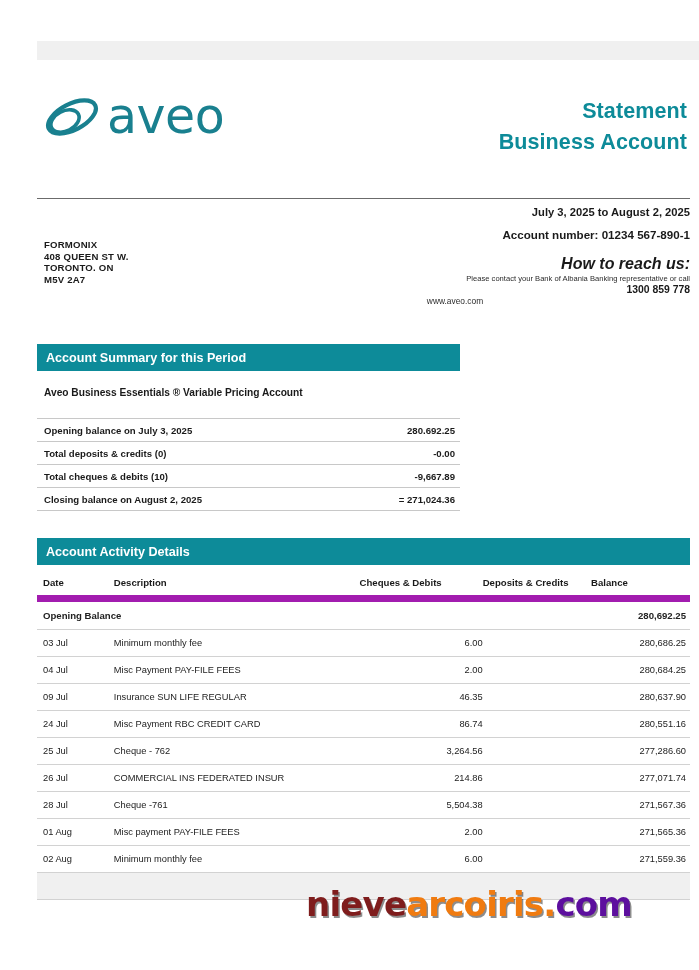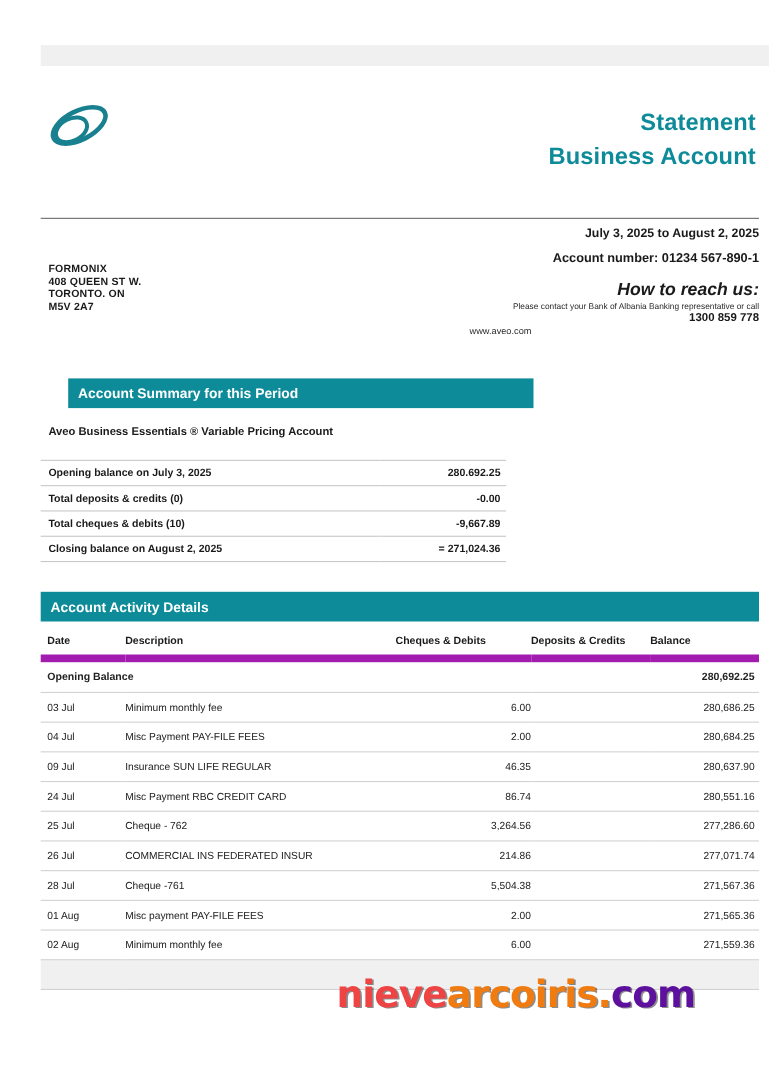--- a/index.html
+++ b/index.html
@@ -123,21 +123,20 @@
     font-weight: bold;
     display: flex;
     align-items: center;
     box-sizing: border-box;
   }
   .bar-summary {
     left: 37px; top: 344px;
     width: 423px; height: 27px;
     padding-left: 9px;
     font-size: 12.6px;
-    margin-left: 25px;
   }
   .bar-activity {
     left: 37px; top: 538px;
     width: 653px; height: 27px;
     padding-left: 9px;
     font-size: 12.6px;
   }
 
   
   .summary-plan {
@@ -204,37 +203,38 @@
   .watermark {
     position: absolute;
     left: 306px; top: 884px;
     font-size: 34px;
     font-weight: bold;
     font-family: "DejaVu Sans", sans-serif;
     letter-spacing: -0.8px;
     white-space: nowrap;
     text-shadow: 1.5px 1.5px 0 rgba(0,0,0,0.45);
   }
-  .wm-a { color: #ef4444; text-align: center; }
+  .wm-a { color: #7f1d1d; text-align: center; }
   .wm-b { color: #f07b10; }
   .wm-c { color: #5d0f9e; }
 </style>
 </head>
 <body>
 
 <div class="page">
 
   <div class="top-band"></div>
 
   <div class="header">
     <div class="logo-wrap">
       <svg class="logo-mark" width="62" height="44" viewBox="0 0 62 44">
         <ellipse cx="28" cy="22" rx="26" ry="13" fill="none" stroke="#19808f" stroke-width="4.2" transform="rotate(-27 28 22)"></ellipse>
         <ellipse cx="21" cy="26" rx="15" ry="10" fill="none" stroke="#19808f" stroke-width="3.6" transform="rotate(-27 21 26)"></ellipse>
       </svg>
+      <span class="logo-word">aveo</span>
     </div>
     <div class="doc-title">
       <div>Statement</div>
       <div>Business Account</div>
     </div>
   </div>
 
   <div class="rule"></div>
 
   <div class="meta-right">

